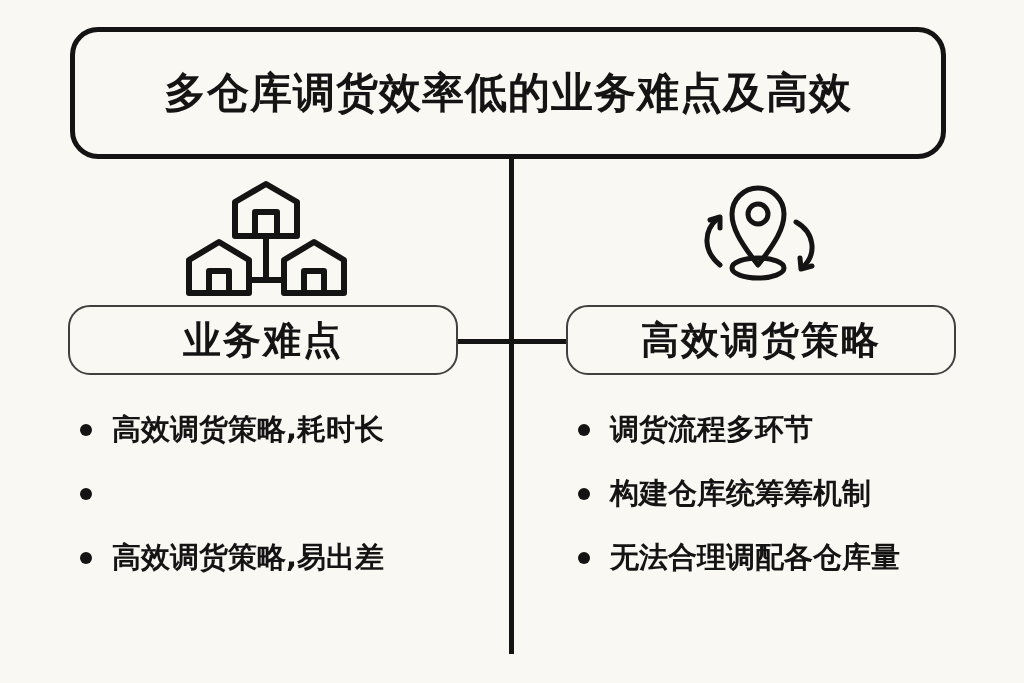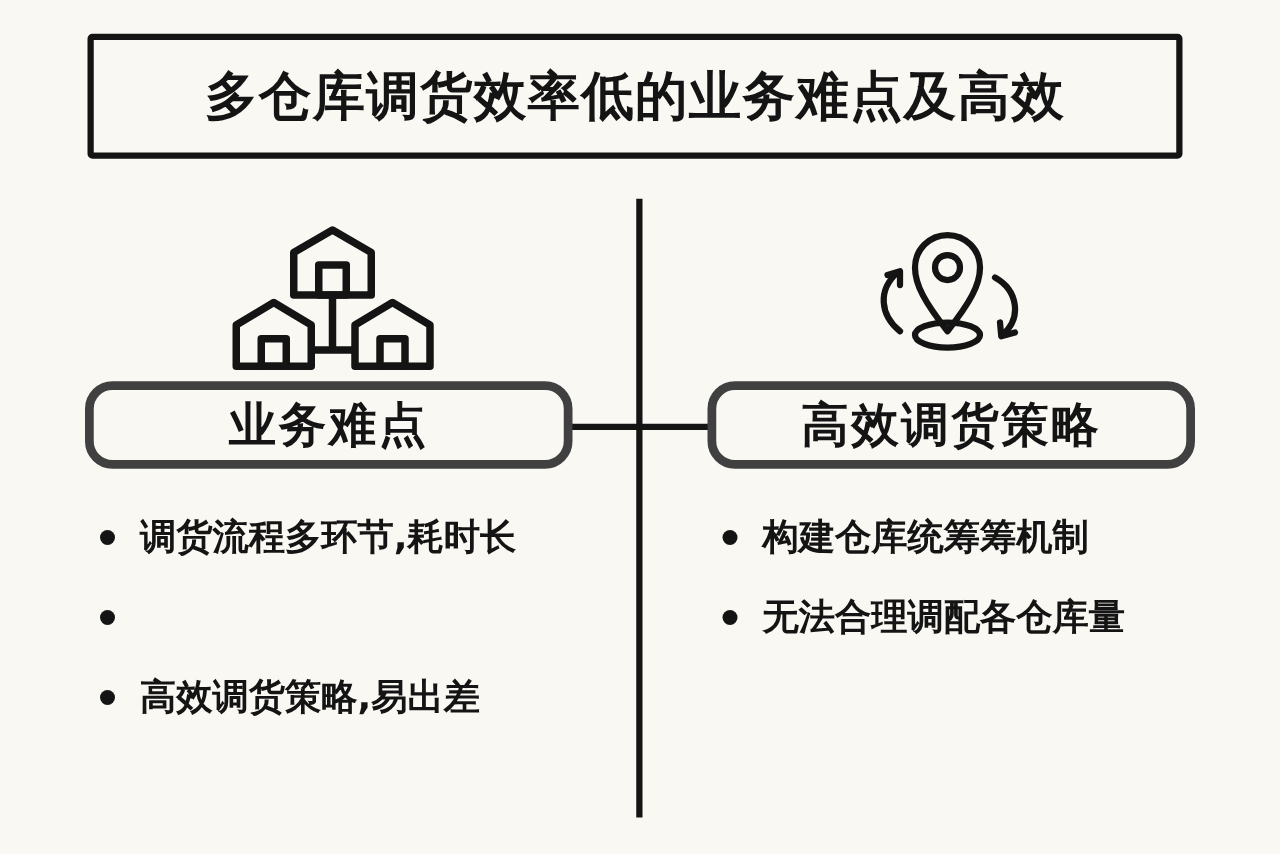--- a/index.html
+++ b/index.html
@@ -2,30 +2,30 @@
 <html><head>
 <meta charset="utf-8">
 <style>
   html, body { margin:0; padding:0; }
   body {
     width:1024px; height:683px; position:relative; overflow:hidden;
     background:#faf8f3; color:#141414;
     font-family:"DejaVu Sans", "Liberation Sans", sans-serif;
   }
   .title-box {
-    position:absolute; left:70px; top:27px; width:876px; height:100px;
-    border:5px solid #141414; border-radius:4px; box-sizing:border-box;
+    position:absolute; left:70px; top:27px; width:876px; height:132px;
+    border:5px solid #141414; border-radius:28px; box-sizing:border-box;
     display:flex; flex-direction:column; align-items:center; justify-content:center;
     background:#faf8f3;
   }
   .title-line { font-size:42px; font-weight:bold; line-height:52px; letter-spacing:1px; white-space:nowrap; }
   .vline { position:absolute; left:509px; top:159px; width:5px; height:495px; background:#141414; }
   .hline { position:absolute; left:455px; top:339px; width:115px; height:5px; background:#141414; }
   .section-box {
-    position:absolute; height:70px; border:7px solid #404040; border-radius:22px;
+    position:absolute; height:70px; border:2px solid #404040; border-radius:22px;
     box-sizing:border-box; display:flex; align-items:center; justify-content:center;
     background:#faf8f3;
   }
   .section-left { left:68px; top:305px; width:390px; }
   .section-right { left:566px; top:305px; width:390px; }
   .section-label { font-size:38px; font-weight:bold; letter-spacing:2px; white-space:nowrap; }
   .icon { position:absolute; }
   .list { position:absolute; margin:0; padding:0; list-style:none; }
   .list-left { left:80px; top:398px; }
   .list-right { left:578px; top:398px; }
@@ -68,33 +68,37 @@
   <span class="section-label">业务难点</span>
 </div>
 
 <div class="section-box section-right">
   <span class="section-label">高效调货策略</span>
 </div>
 
 <ul class="list list-left">
   <li>
     <span class="bullet"></span>
-    <span class="item-text">调货流程多环节,耗时长</span>
+    <span class="item-text">高效调货策略,耗时长</span>
   </li>
   <li>
     <span class="bullet"></span>
   </li>
   <li>
     <span class="bullet"></span>
     <span class="item-text">高效调货策略,易出差</span>
   </li>
 </ul>
 
 <ul class="list list-right">
   <li>
     <span class="bullet"></span>
+    <span class="item-text">调货流程多环节</span>
+  </li>
+  <li>
+    <span class="bullet"></span>
     <span class="item-text">构建仓库统筹筹机制</span>
   </li>
   <li>
     <span class="bullet"></span>
     <span class="item-text">无法合理调配各仓库量</span>
   </li>
 </ul>
 
 </body></html>

